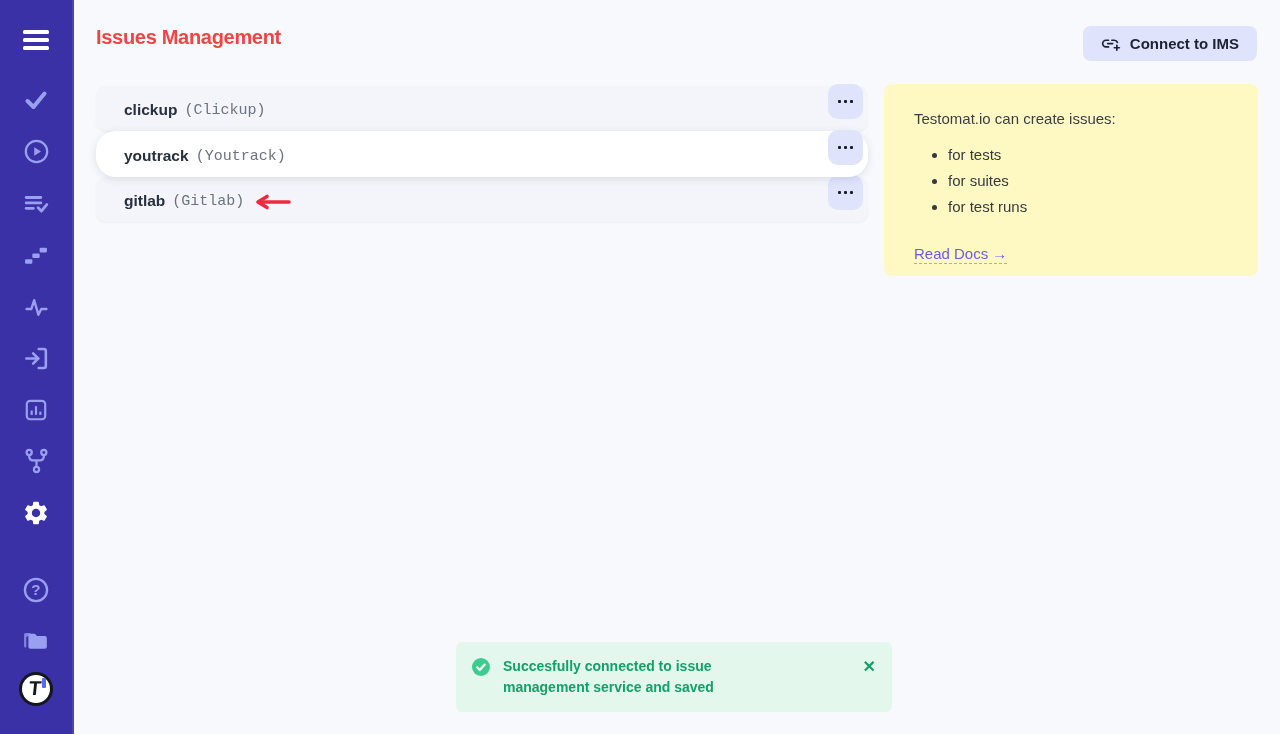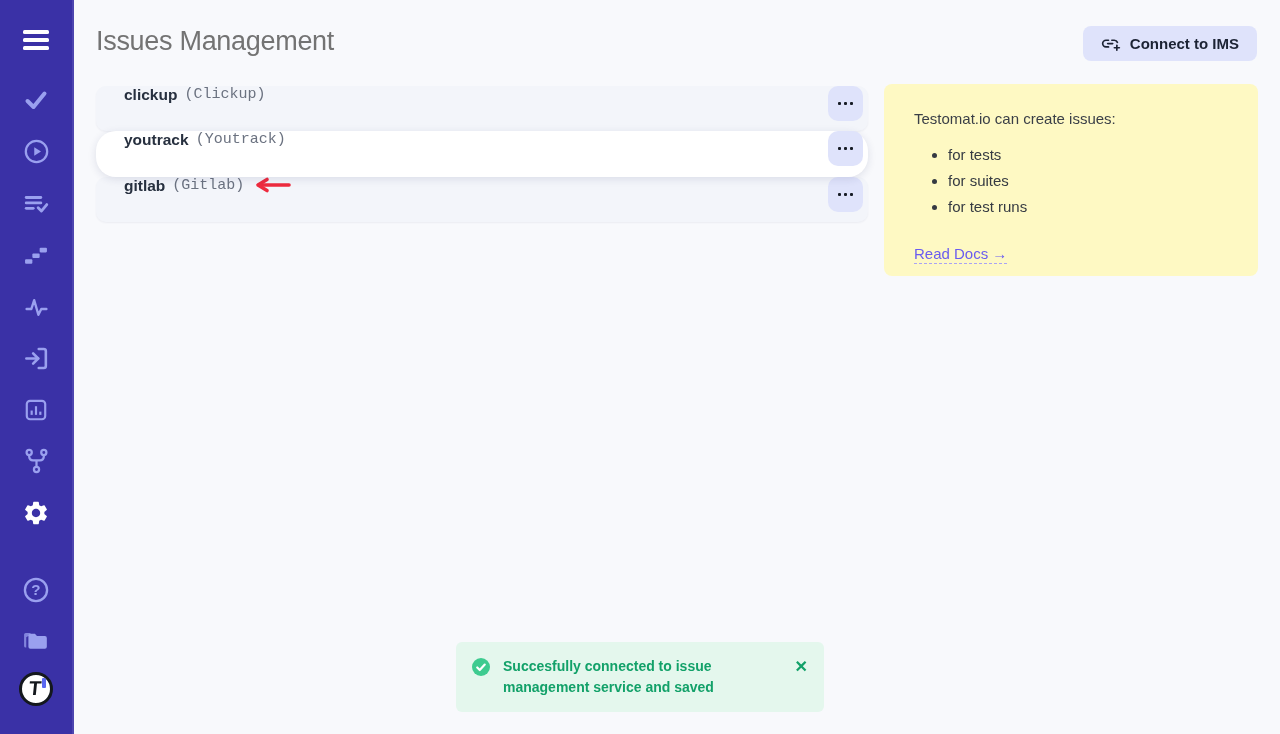--- a/index.html
+++ b/index.html
@@ -36,37 +36,37 @@
     transform:skewX(-6deg);
   }
   .logo-accent {
     position:absolute; left:20px; top:3px; width:4px; height:10px;
     background:#5b68f0; border-radius:1px;
   }
 
   
   .page-title {
     position:absolute; left:96px; top:26px;
-    font-size:27px; font-weight:normal; color:#737373; letter-spacing:-0.3px;
+    font-size:20px; font-weight:bold; color:#ef4444; letter-spacing:-0.3px;
   }
   .connect-btn {
     position:absolute; top:26px; right:23px; height:35px;
     background:#dfe3fb; border:none; border-radius:8px;
     display:flex; align-items:center; gap:9px; padding:0 18px;
     font-family:"Liberation Sans", sans-serif;
     font-size:15px; font-weight:bold; color:#1c2334; cursor:pointer;
   }
   .connect-btn svg { display:block; }
 
   
   .rows {
     position:absolute; left:96px; top:86px; width:772px;
   }
   .row {
-    height:45px; display:flex; align-items:flex-start;
+    height:45px; display:flex; align-items:flex-end;
     padding:0 5px 12px 28px; border-radius:10px;
     background:#f3f5fa;
     box-shadow:0 1px 2px rgba(30,40,90,0.06);
     position:relative; cursor:pointer;
   }
   .row.elevated {
     background:#ffffff; height:46px;
     box-shadow:0 2px 8px rgba(30,40,90,0.12);
     z-index:2; border-radius:20px;
   }
@@ -91,21 +91,21 @@
   .info-list { margin:19px 0 0 34px; }
   .info-list li { font-size:15px; color:#353a42; margin-bottom:9px; list-style:disc; }
   .read-docs {
     display:inline-block; margin-top:21px;
     font-size:15px; color:#6a5cf0; text-decoration:none;
     border-bottom:1.5px dashed #a9a3f4; padding-bottom:1px; cursor:pointer;
   }
 
   
   .toast {
-    position:absolute; left:456px; top:642px; width:368px; min-height:68px;
+    position:absolute; left:456px; top:642px; width:436px; min-height:68px;
     background:#e4f7ed; border-radius:6px;
     display:flex; align-items:flex-start; padding:14px 16px; gap:13px;
   }
   .toast-check {
     flex:0 0 18px; width:18px; height:18px; border-radius:50%;
     background:#3ecb90; display:flex; align-items:center; justify-content:center;
     margin-top:2px;
   }
   .toast-msg {
     width:262px; font-size:14px; font-weight:bold; color:#12a169; line-height:21px;

